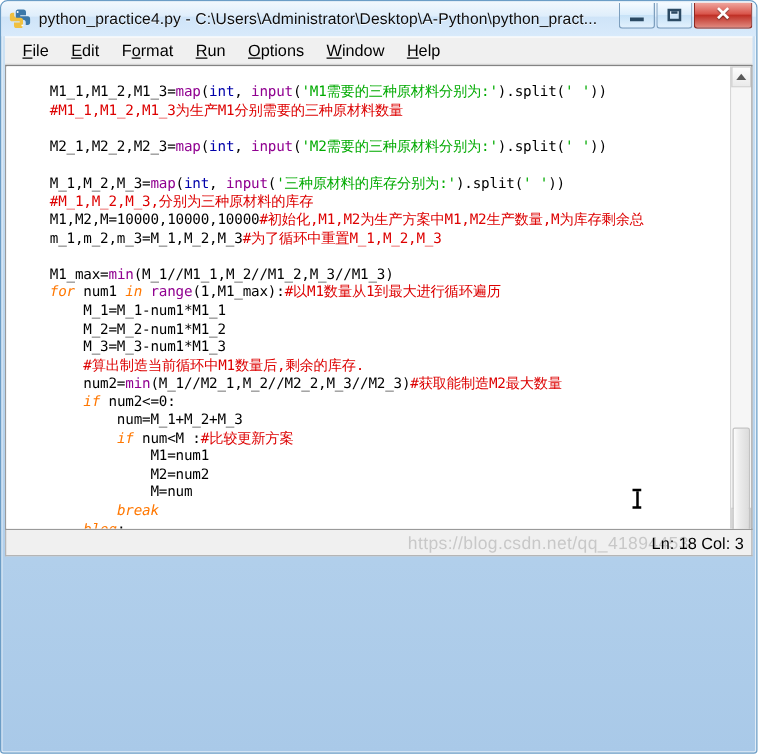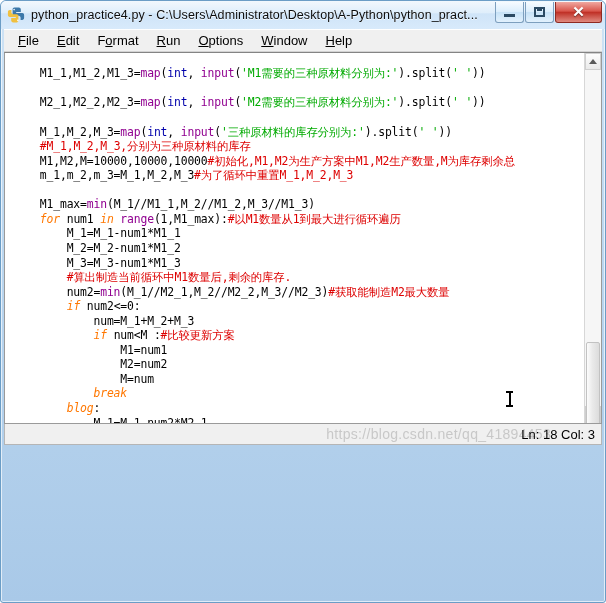--- a/index.html
+++ b/index.html
@@ -277,20 +277,21 @@
     <span class="menuitem">F<u>o</u>rmat</span>
     <span class="menuitem"><u>R</u>un</span>
     <span class="menuitem"><u>O</u>ptions</span>
     <span class="menuitem"><u>W</u>indow</span>
     <span class="menuitem"><u>H</u>elp</span>
   </div>
 
   <div class="editor-wrap">
     <div class="code-area">
       <pre class="code" id="code-render">    M1_1,M1_2,M1_3=<span class="bi">map</span>(<span class="cls">int</span>, <span class="bi">input</span>(<span class="str">'M1需要的三种原材料分别为:'</span>).split(<span class="str">' '</span>))
+    <span class="cmt">#M1_1,M1_2,M1_3为生产M1分别需要的三种原材料数量</span>
 
     M2_1,M2_2,M2_3=<span class="bi">map</span>(<span class="cls">int</span>, <span class="bi">input</span>(<span class="str">'M2需要的三种原材料分别为:'</span>).split(<span class="str">' '</span>))
 
     M_1,M_2,M_3=<span class="bi">map</span>(<span class="cls">int</span>, <span class="bi">input</span>(<span class="str">'三种原材料的库存分别为:'</span>).split(<span class="str">' '</span>))
     <span class="cmt">#M_1,M_2,M_3,分别为三种原材料的库存</span>
     M1,M2,M=10000,10000,10000<span class="cmt">#初始化,M1,M2为生产方案中M1,M2生产数量,M为库存剩余总</span>
     m_1,m_2,m_3=M_1,M_2,M_3<span class="cmt">#为了循环中重置M_1,M_2,M_3</span>
 
     M1_max=<span class="bi">min</span>(M_1//M1_1,M_2//M1_2,M_3//M1_3)
     <span class="kw">for</span> num1 <span class="kw">in</span> <span class="bi">range</span>(1,M1_max):<span class="cmt">#以M1数量从1到最大进行循环遍历</span>

